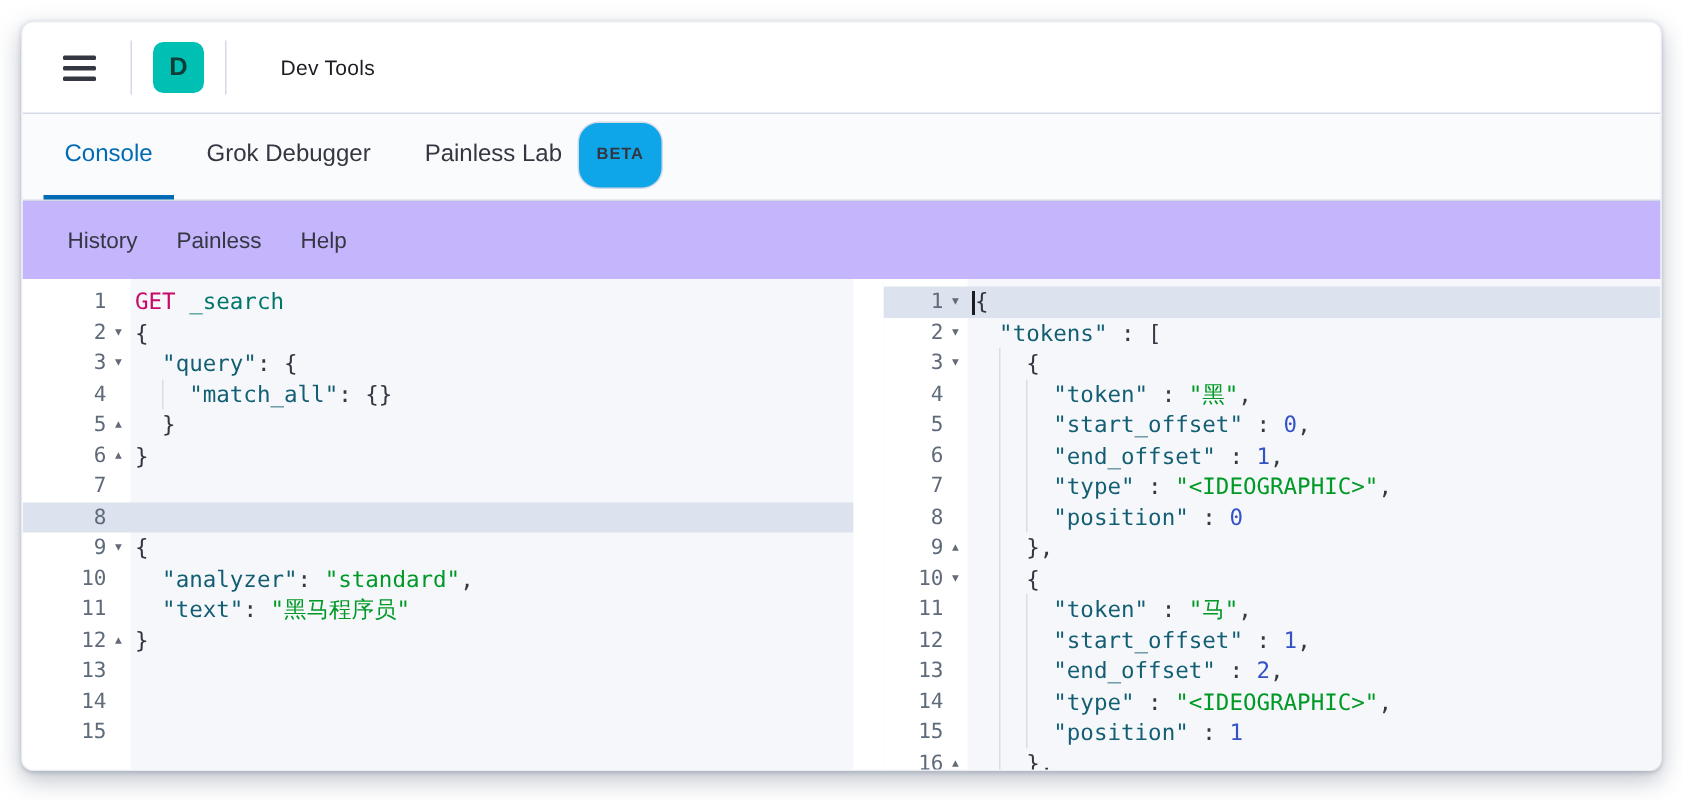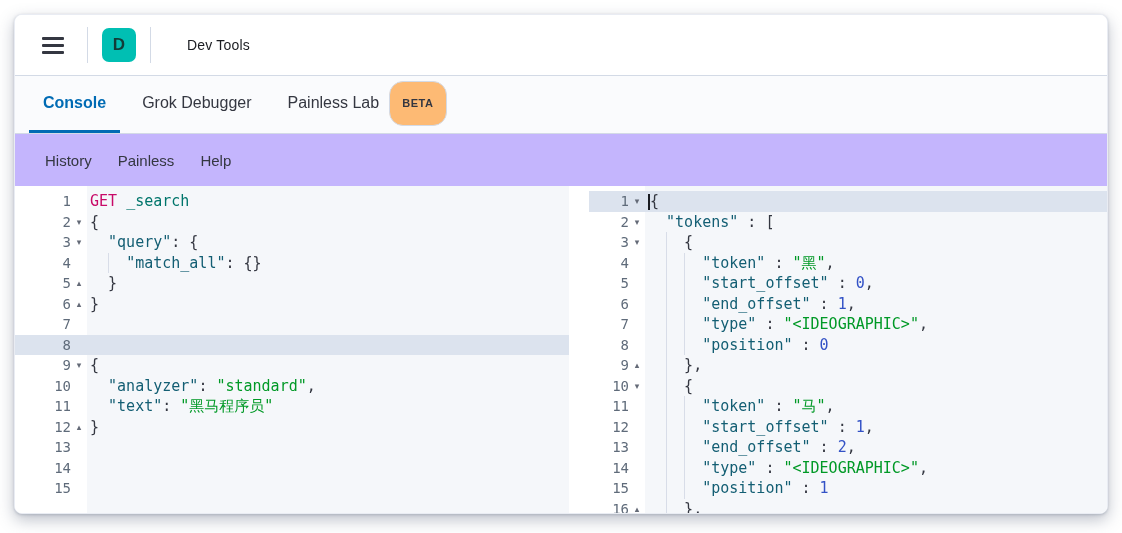--- a/index.html
+++ b/index.html
@@ -24,23 +24,23 @@
   .hsep{width:1px;height:36px;background:var(--border);margin:0 14px}
   .logo{width:34px;height:34px;border-radius:7px;background:var(--teal-logo);
     display:flex;align-items:center;justify-content:center;cursor:pointer;
     font-size:17px;font-weight:700;color:#123c38}
   .apptitle{font-size:14px;color:#1a1c21;margin-left:22px;letter-spacing:.2px}
   
   .tabbar{height:58px;background:#fafbfd;border-bottom:1px solid var(--border);
     display:flex;align-items:stretch;padding:0 10px}
   .tab{display:flex;align-items:center;gap:10px;padding:0 14px;margin:0 4px;
     font-size:16px;color:var(--text);cursor:pointer;border-bottom:3px solid transparent}
-  .tab.active{color:var(--blue);border-bottom-color:var(--blue);font-weight:700}
+  .tab.active{color:var(--blue);border-bottom-color:var(--blue);font-weight:400}
   .beta{font-size:11px;font-weight:700;letter-spacing:.6px;color:var(--text);
-    border:1px solid var(--border);background:#fdba74;border-radius:14px;
+    border:1px solid var(--border);background:#0ea5e9;border-radius:14px;
     padding:16px 12px;line-height:1}
   
   .menubar{height:52px;background:#c4b5fd;display:flex;align-items:center;padding:0 20px;gap:6px}
   .menuitem{font-size:15px;color:var(--text);padding:6px 10px;cursor:pointer;border-radius:4px}
   
   .editors{height:329px;display:flex;background:#fff;
     font-family:"DejaVu Sans Mono","Liberation Mono",monospace}
   .panel{position:relative;background:var(--codebg);padding-top:5px;overflow:hidden}
   .panel::before{content:'';position:absolute;left:0;top:0;bottom:0;background:var(--gutterbg)}
   .panel.left{width:554px}

